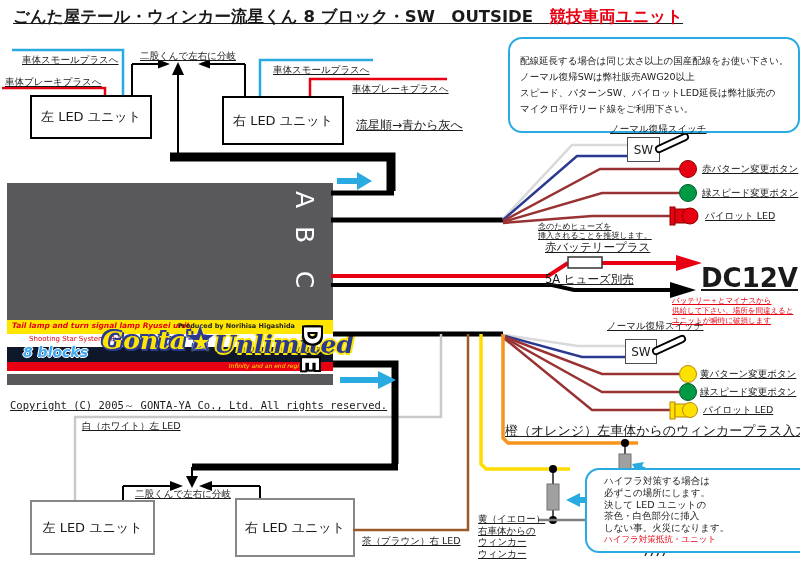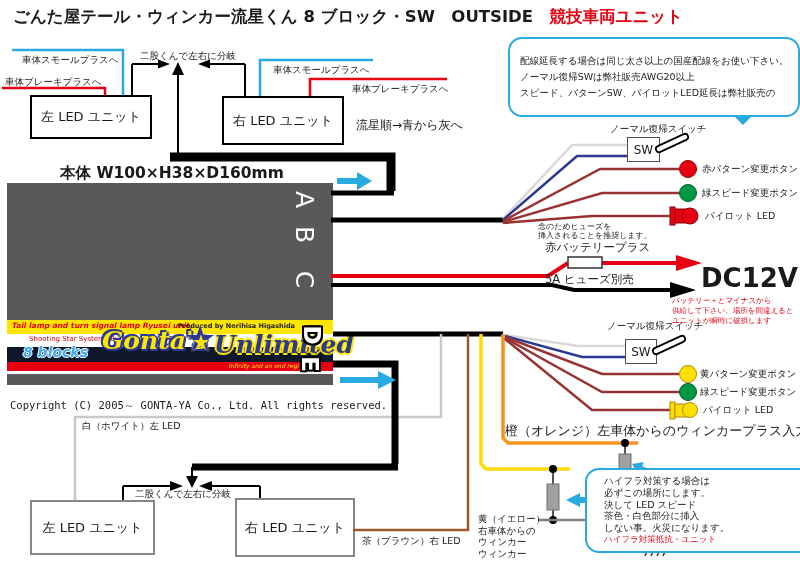--- a/index.html
+++ b/index.html
@@ -1,18 +1,18 @@
 <!DOCTYPE html>
 <html><head>
 <meta charset="utf-8">
 <style>
   html,body{margin:0;padding:0;background:#fff;}
   .stage{position:relative;width:800px;height:565px;background:#fff;overflow:hidden;
          font-family:"DejaVu Sans",sans-serif;color:#1a1a1a;}
-  .lb{position:absolute;white-space:nowrap;line-height:1.15;}
+  .lb{position:absolute;white-space:nowrap;line-height:1.15;text-decoration:underline;}
   .box{position:absolute;background:#fff;display:flex;align-items:center;justify-content:center;}
   .ledbox{border:2px solid #000;font-size:13px;}
   .ledbox.gray{border:2px solid #878787;}
   .swbox{border:1.5px solid #4d4d4d;font-size:12px;background:#fff;}
   .notebox{position:absolute;border:2px solid #29abe2;border-radius:14px;background:#fff;
            font-size:9.5px;line-height:16px;padding:14px 10px;white-space:nowrap;}
   .notebox2{position:absolute;border:2px solid #29abe2;border-radius:14px;background:#fff;
            font-size:9.5px;line-height:11.8px;padding:5px 17px;white-space:nowrap;}
   .unit{position:absolute;left:7px;top:183px;width:326px;height:202px;background:#59595b;}
   .rot{position:absolute;transform:rotate(90deg);color:#fff;font-size:25px;}
@@ -202,37 +202,37 @@
     <polygon points="738,104 748,104 748,113 755,113 743,125 731,113 738,113" fill="#29abe2"></polygon>
     <polygon points="566,500 580,493 580,497 597,497 597,503 580,503 580,507" fill="#29abe2"></polygon>
     <polyline points="601,493 587,500 601,507" fill="none" stroke="#29abe2" stroke-width="2.5"></polyline>
     <polygon points="632,464 644,462 642,466 659,474 656,479 640,471 638,474" fill="#29abe2"></polygon>
   </svg>
 
   <div class="notebox" style="left:508px;top:37px;width:268px;">
     <div>配線延長する場合は同じ太さ以上の国産配線をお使い下さい。</div>
     <div>ノーマル復帰SWは弊社販売AWG20以上</div>
     <div>スピード、パターンSW、パイロットLED延長は弊社販売の</div>
+    <div>マイクロ平行リード線をご利用下さい。</div>
   </div>
   <div class="notebox2" style="left:585px;top:468px;width:192px;">
     <div>ハイフラ対策する場合は</div>
     <div>必ずこの場所にします。</div>
-    <div>決して LED スピード</div>
+    <div>決して LED ユニットの</div>
     <div>茶色・白色部分に挿入</div>
     <div>しない事。火災になります。</div>
     <div class="red" style="font-size:8.5px;">ハイフラ対策抵抗・ユニット</div>
   </div>
 
   <div class="lb" style="left:22px;top:55px;font-size:9.5px;">車体スモールプラスへ</div>
   <div class="lb" style="left:5px;top:77px;font-size:9.5px;">車体ブレーキプラスへ</div>
   <div class="lb" style="left:140px;top:51px;font-size:9.5px;">二股くんで左右に分岐</div>
   <div class="lb" style="left:273px;top:65px;font-size:9.5px;">車体スモールプラスへ</div>
   <div class="lb" style="left:352px;top:84px;font-size:9.5px;">車体ブレーキプラスへ</div>
   <div class="lb" style="left:356px;top:119px;font-size:12px;">流星順→青から灰へ</div>
-  <div class="lb" style="left:60px;top:165px;font-size:15.5px;font-weight:bold;">本体 W100×H38×D160mm</div>
   <div class="lb" style="left:10px;top:399px;font-size:10.5px;font-family:'DejaVu Sans Mono',monospace;">Copyright (C)  2005～ GONTA-YA Co., Ltd.  All rights reserved.</div>
 
   <div class="lb" style="left:610px;top:124px;font-size:9.5px;">ノーマル復帰スイッチ</div>
   <div class="lb" style="left:702px;top:164px;font-size:9.5px;">赤パターン変更ボタン</div>
   <div class="lb" style="left:702px;top:188px;font-size:9.5px;">緑スピード変更ボタン</div>
   <div class="lb" style="left:705px;top:211px;font-size:9.5px;">パイロット LED</div>
   <div class="lb" style="left:538px;top:222px;font-size:8px;">
     <div>念のためヒューズを</div>
     <div>挿入されることを推奨します。</div>
   </div>

